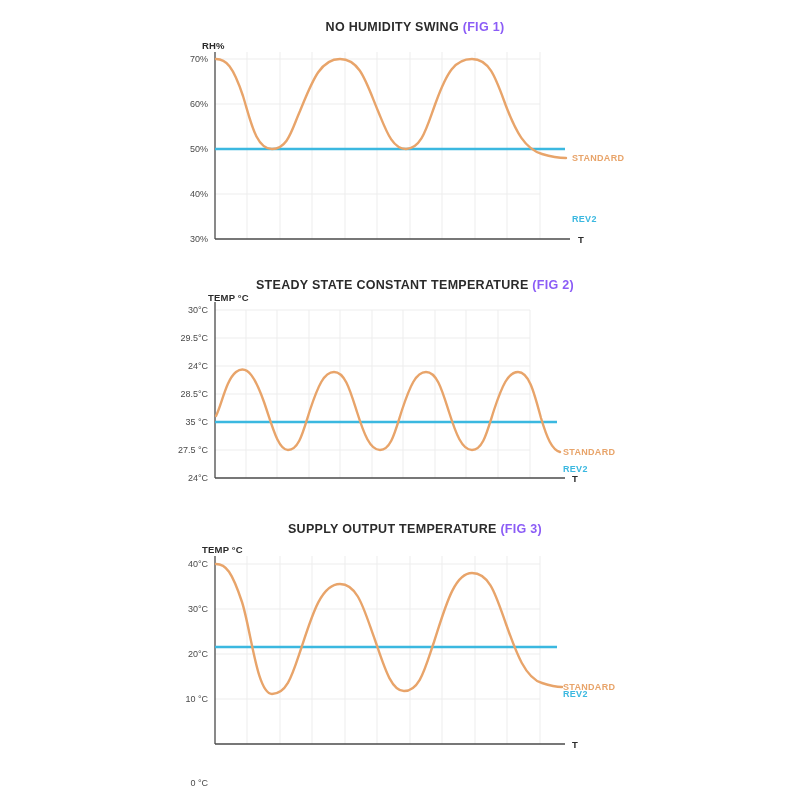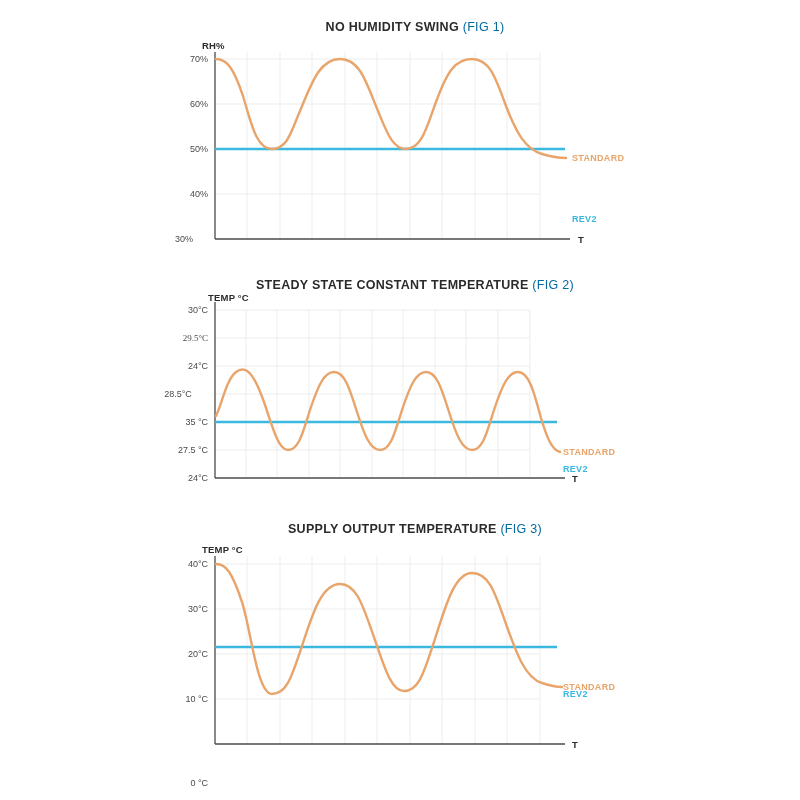--- a/index.html
+++ b/index.html
@@ -31,22 +31,22 @@
   .fig-title {
     text-align: center;
     font-size: 12.5px;
     font-weight: bold;
     letter-spacing: 0.3px;
     color: #2b2b2b;
     margin: 0;
     padding-left: 30px;
   }
   .fig-title .fignum {
-    font-weight: normal;
-    color: #0369a1;
+    font-weight: bold;
+    color: #8b5cf6;
   }
 
   .plot-wrap {
     position: relative;
     width: 800px;
   }
   #plot-1 { height: 210px; padding-left: 24px; }
   #plot-2 { height: 205px; }
   #plot-3 { height: 215px; }
 
@@ -136,21 +136,21 @@
                  C 552,123 558,124 566,124" fill="none" stroke="#e8a46a" stroke-width="2.4" stroke-linecap="round"></path>
       </svg>
 
       <span class="axis-name" style="left:202px; top:6px;">RH%</span>
       <span class="t-label" style="left:578px; top:200px;">T</span>
 
       <span class="tick-label" style="left:160px; top:20px; width:48px;">70%</span>
       <span class="tick-label" style="left:160px; top:65px; width:48px;">60%</span>
       <span class="tick-label" style="left:160px; top:110px; width:48px;">50%</span>
       <span class="tick-label" style="left:160px; top:155px; width:48px;">40%</span>
-      <span class="tick-label" style="left:160px; top:200px; width:48px;text-align:center;">30%</span>
+      <span class="tick-label" style="left:160px; top:200px; width:48px;">30%</span>
 
       <span class="series-label label-standard" style="left:572px; top:119px;">STANDARD</span>
       <span class="series-label label-rev2" style="left:572px; top:132px;">REV2</span>
     </div>
   </div>
 
   <div class="figure" id="figure-2">
     <p class="fig-title">
       <span>STEADY STATE CONSTANT TEMPERATURE</span>
       <span class="fignum">(FIG 2)</span>
@@ -194,23 +194,23 @@
                  C 483,158 487,140 494,118
                  C 502,94 508,80 518,80
                  C 529,80 534,100 541,126
                  C 547,146 552,158 560,160" fill="none" stroke="#e8a46a" stroke-width="2.4" stroke-linecap="round"></path>
       </svg>
 
       <span class="axis-name" style="left:208px; top:0px;">TEMP °C</span>
       <span class="t-label" style="left:572px; top:181px;">T</span>
 
       <span class="tick-label" style="left:148px; top:13px; width:60px;">30°C</span>
-      <span class="tick-label" style="left:148px; top:41px; width:60px;font-family:Liberation Serif, serif;">29.5°C</span>
+      <span class="tick-label" style="left:148px; top:41px; width:60px;">29.5°C</span>
       <span class="tick-label" style="left:148px; top:69px; width:60px;">24°C</span>
-      <span class="tick-label" style="left:148px; top:97px; width:60px;text-align:center;">28.5°C</span>
+      <span class="tick-label" style="left:148px; top:97px; width:60px;">28.5°C</span>
       <span class="tick-label" style="left:148px; top:125px; width:60px;">35 °C</span>
       <span class="tick-label" style="left:148px; top:153px; width:60px;">27.5 °C</span>
       <span class="tick-label" style="left:148px; top:181px; width:60px;">24°C</span>
 
       <span class="series-label label-rev2" style="left:563px; top:124px;">REV2</span>
       <span class="series-label label-standard" style="left:563px; top:155px;">STANDARD</span>
     </div>
   </div>
 
   <div class="figure" id="figure-3">

